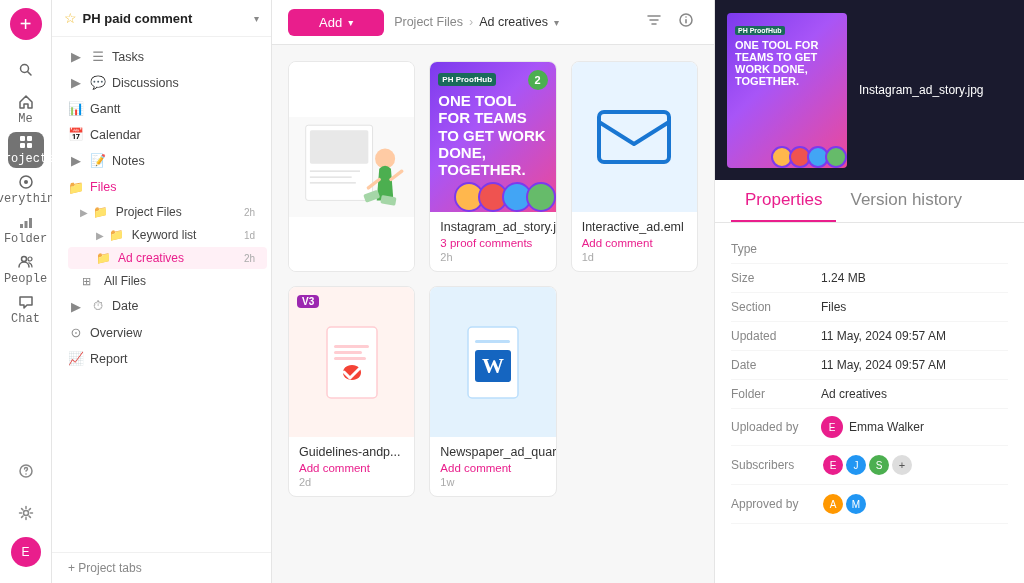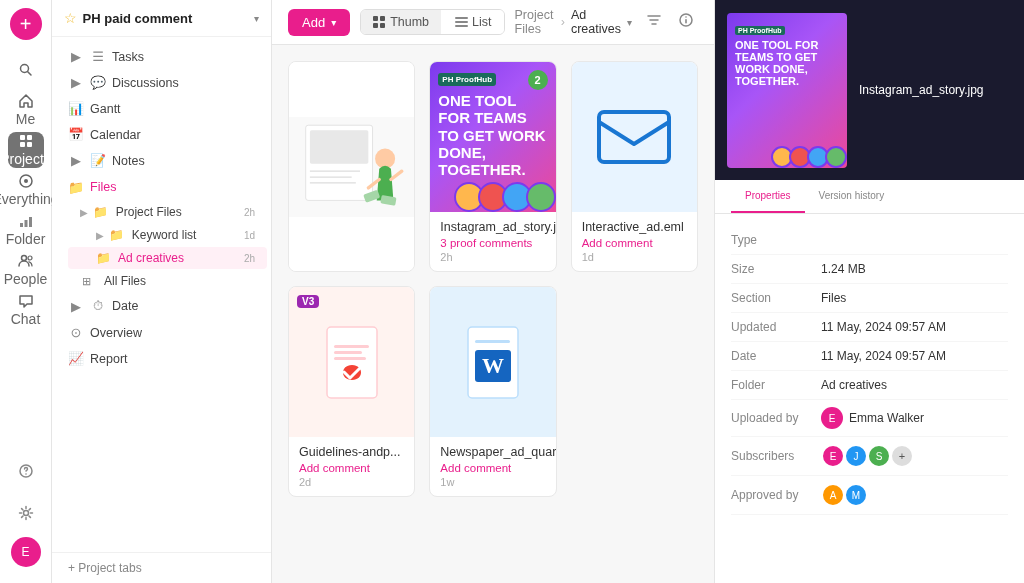--- a/index.html
+++ b/index.html
@@ -4,21 +4,21 @@
   <style>
     * { box-sizing: border-box; margin: 0; padding: 0; }
     body { font-family: -apple-system, BlinkMacSystemFont, 'Segoe UI', sans-serif; font-size: 13px; background: #f0f0f0; display: flex; height: 583px; overflow: hidden; }
 
     
     .icon-bar { width: 52px; background: #fff; border-right: 1px solid #e5e5e5; display: flex; flex-direction: column; align-items: center; padding: 8px 0; gap: 4px; flex-shrink: 0; }
     .icon-bar-top { display: flex; flex-direction: column; align-items: center; gap: 4px; flex: 1; }
     .icon-bar-bottom { display: flex; flex-direction: column; align-items: center; gap: 6px; padding-bottom: 8px; }
     .icon-btn { width: 36px; height: 36px; border-radius: 8px; display: flex; flex-direction: column; align-items: center; justify-content: center; cursor: pointer; color: #666; font-size: 18px; gap: 2px; }
     .icon-btn.active { background: #737373; color: #fff; }
-    .icon-btn-label { font-size: 14px; color: #666; }
+    .icon-btn-label { font-size: 12px; color: #666; font-family: Liberation Mono, monospace; }
     .icon-btn.active .icon-btn-label { color: #fff; }
     .icon-btn-add { background: #e91e8c; border-radius: 50%; width: 32px; height: 32px; color: #fff; font-size: 20px; display: flex; align-items: center; justify-content: center; cursor: pointer; margin-bottom: 8px; }
     .avatar-small { width: 30px; height: 30px; border-radius: 50%; background: #ccc; overflow: hidden; display: flex; align-items: center; justify-content: center; font-size: 12px; color: #fff; background: #e91e8c; }
 
     
     .sidebar { width: 220px; background: #fff; border-right: 1px solid #e5e5e5; display: flex; flex-direction: column; overflow-y: auto; flex-shrink: 0; }
     .sidebar-header { padding: 10px 12px; display: flex; align-items: center; gap: 6px; border-bottom: 1px solid #f0f0f0; }
     .sidebar-header-title { font-size: 13px; font-weight: 600; color: #222; flex: 1; }
     .star-icon { color: #f0c040; font-size: 14px; }
     .chevron-icon { font-size: 10px; color: #888; }
@@ -35,21 +35,21 @@
     .sub-nav-item .sub-icon { font-size: 12px; color: #888; width: 16px; }
     .sub-nav-item.active .sub-icon { color: #e91e8c; }
     .time-label { font-size: 10px; color: #aaa; margin-left: auto; }
     .folder-icon { color: #e8a020; }
     .expand-icon { font-size: 10px; color: #aaa; }
     .add-tabs { display: flex; align-items: center; gap: 6px; padding: 8px 16px; color: #888; font-size: 12px; cursor: pointer; border-top: 1px solid #f0f0f0; margin-top: 4px; }
 
     
     .main { flex: 1; display: flex; flex-direction: column; overflow: hidden; background: #f7f7f7; }
     .main-toolbar { background: #fff; border-bottom: 1px solid #e5e5e5; padding: 8px 16px; display: flex; align-items: center; gap: 10px; }
-    .btn-add { background: #e91e8c; color: #fff; border: none; border-radius: 6px; padding: 6px 14px; font-size: 13px; cursor: pointer; display: flex; align-items: center; gap: 6px; font-weight: 500; }
+    .btn-add { background: #e91e8c; color: #fff; border: none; border-radius: 6px; padding: 6px 31px; font-size: 13px; cursor: pointer; display: flex; align-items: center; gap: 6px; font-weight: 500; }
     .btn-add .dropdown-arrow { font-size: 10px; }
     .view-toggle { display: flex; align-items: center; gap: 2px; border: 1px solid #ddd; border-radius: 6px; overflow: hidden; }
     .view-btn { padding: 5px 12px; cursor: pointer; color: #555; font-size: 12.5px; display: flex; align-items: center; gap: 4px; background: #fff; border: none; }
     .view-btn.active { background: #f0f0f0; }
     .breadcrumb { display: flex; align-items: center; gap: 6px; color: #888; font-size: 12.5px; flex: 1; }
     .breadcrumb .sep { color: #bbb; }
     .breadcrumb .current { color: #333; font-weight: 500; }
     .toolbar-actions { display: flex; gap: 8px; align-items: center; margin-left: auto; }
     .toolbar-icon-btn { background: none; border: none; cursor: pointer; color: #888; font-size: 16px; padding: 4px; }
 
@@ -63,21 +63,21 @@
     .file-info { padding: 8px 10px; }
     .file-name { font-size: 12.5px; font-weight: 500; color: #333; margin-bottom: 3px; }
     .file-action { font-size: 11.5px; color: #e91e8c; margin-bottom: 2px; cursor: pointer; }
     .file-time { font-size: 11px; color: #aaa; }
 
     
     .right-panel { width: 310px; background: #fff; border-left: 1px solid #e5e5e5; display: flex; flex-direction: column; overflow-y: auto; flex-shrink: 0; }
     .preview-area { height: 180px; background: #1a1a2e; display: flex; align-items: center; justify-content: flex-start; gap: 12px; padding: 12px; }
     .preview-filename { color: #fff; font-size: 12px; word-break: break-all; }
     .panel-tabs { display: flex; border-bottom: 1px solid #e5e5e5; padding: 0 16px; }
-    .panel-tab { padding: 10px 14px; font-size: 10px; cursor: pointer; color: #888; border-bottom: 2px solid transparent; }
+    .panel-tab { padding: 10px 14px; font-size: 17px; cursor: pointer; color: #888; border-bottom: 2px solid transparent; }
     .panel-tab.active { color: #e91e8c; border-bottom-color: #e91e8c; }
     .panel-body { padding: 12px 16px; }
     .prop-row { display: flex; padding: 7px 0; border-bottom: 1px solid #f5f5f5; align-items: center; }
     .prop-label { color: #888; font-size: 12px; width: 90px; flex-shrink: 0; }
     .prop-value { color: #333; font-size: 12px; flex: 1; }
     .avatars-row { display: flex; align-items: center; gap: 3px; }
     .av { width: 24px; height: 24px; border-radius: 50%; border: 2px solid #fff; font-size: 10px; color: #fff; display: flex; align-items: center; justify-content: center; margin-left: -4px; }
     .av:first-child { margin-left: 0; }
     .av-1 { background: #e91e8c; }
     .av-2 { background: #2196f3; }
@@ -249,39 +249,20 @@
     <span>+ Project tabs</span>
   </div>
 </div>
 
 <div class="main">
   <div class="main-toolbar">
     <button class="btn-add">
       <span>Add</span>
       <span class="dropdown-arrow">▾</span>
     </button>
-    <div class="view-toggle">
-      <div class="view-btn active">
-        <svg width="13" height="13" viewBox="0 0 13 13">
-            <rect x="0" y="0" width="5" height="5" rx="1" fill="#555"></rect>
-            <rect x="7" y="0" width="5" height="5" rx="1" fill="#555"></rect>
-            <rect x="0" y="7" width="5" height="5" rx="1" fill="#555"></rect>
-            <rect x="7" y="7" width="5" height="5" rx="1" fill="#555"></rect>
-          </svg>
-        <span>Thumb</span>
-      </div>
-      <div class="view-btn">
-        <svg width="13" height="13" viewBox="0 0 13 13">
-            <rect x="0" y="1" width="13" height="2" rx="1" fill="#888"></rect>
-            <rect x="0" y="5" width="13" height="2" rx="1" fill="#888"></rect>
-            <rect x="0" y="9" width="13" height="2" rx="1" fill="#888"></rect>
-          </svg>
-        <span>List</span>
-      </div>
-    </div>
     <div class="breadcrumb">
       <span>Project Files</span>
       <span class="sep">›</span>
       <span class="current">Ad creatives</span>
       <span class="chevron-icon">▾</span>
     </div>
     <div class="toolbar-actions">
       <button class="toolbar-icon-btn">
         <svg width="16" height="16" viewBox="0 0 16 16" fill="none">
             <path d="M2 4h12M4 8h8M6 12h4" stroke="#888" stroke-width="1.5" stroke-linecap="round"></path>

